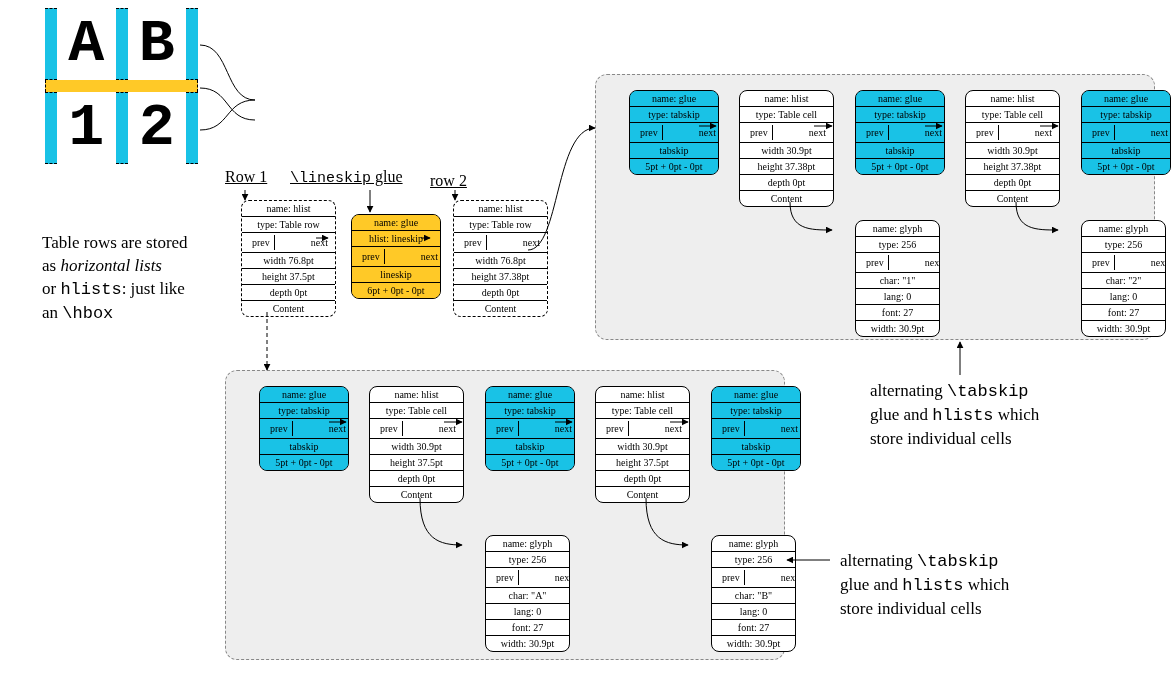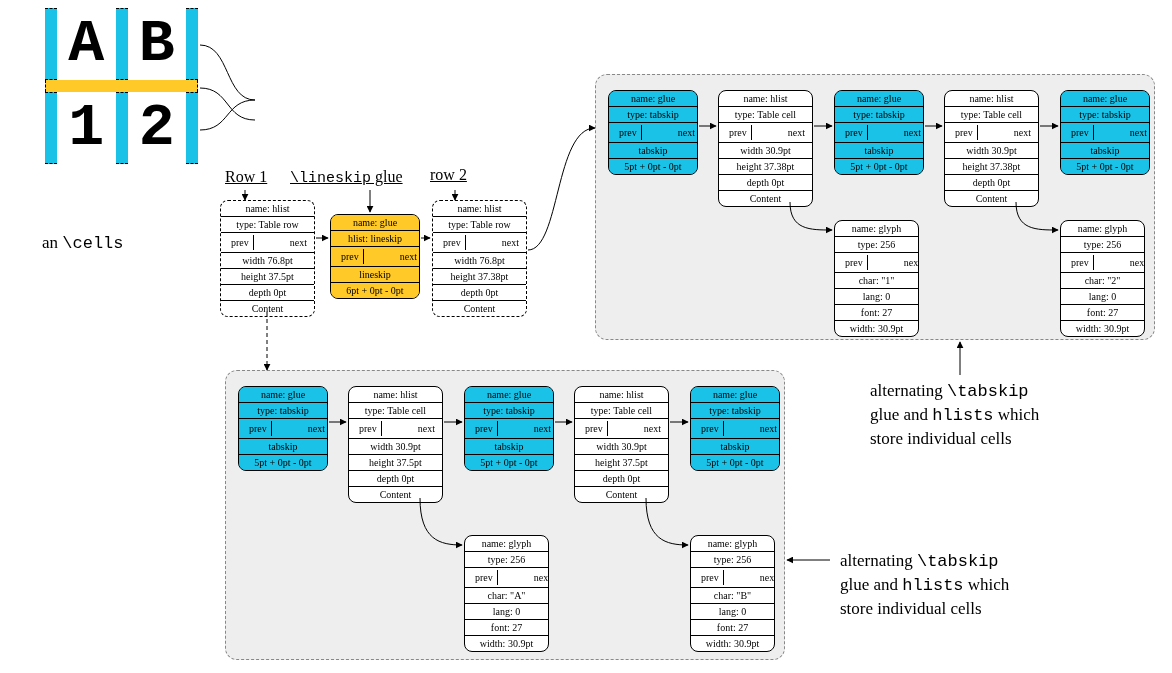--- a/index.html
+++ b/index.html
@@ -59,20 +59,21 @@
 
   
   .node {
     position: absolute;
     border: 1px solid #000;
     border-radius: 8px;
     overflow: hidden;
     font-size: 10px;
     background: #fff;
     text-align: center;
+    margin-left: 21px;
   }
   .node.dashed { border-style: dashed; }
   .node.bgcyan .cell { background: #19c2e6; }
   .node.bgcyan { background: #19c2e6; }
   .node.bggold .cell { background: #ffc927; }
   .node.bggold { background: #ffc927; }
   .node .cell {
     border-top: 1px solid #000;
     padding: 2px 6px;
     white-space: nowrap;
@@ -121,24 +122,27 @@
     <div class="vglue vgluecell"></div>
     <div class="thumb-cell">2</div>
     <div class="vglue vgluecell"></div>
   </div>
 </div>
 
 <div class="lbl" style="left:225px; top:168px;">Row 1</div>
 <div class="lbl" style="left:290px; top:168px;text-align:right;">
   <span class="mono">\lineskip</span><span> glue</span>
 </div>
-<div class="lbl" style="left:430px; top:166px;">row 2</div>
+<div class="lbl" style="left:430px; top:172px;">row 2</div>
 
 <div class="para" style="left:42px; top:232px; width:200px;">
-  <div><span>an </span><span class="mono">\cells</span></div>
+  <div>Table rows are stored</div>
+  <div><span>as </span><span class="italic">horizontal lists</span></div>
+  <div><span>or </span><span class="mono">hlists</span><span>: just like</span></div>
+  <div><span>an </span><span class="mono">\hbox</span></div>
 </div>
 
 <div class="node dashed" style="left:220px; top:200px; width:95px;">
   <div class="cell">name: hlist</div>
   <div class="cell">type: Table row</div>
   <div class="cell prevnext">
       <div>prev</div>
       <div>next</div>
     </div>
   <div class="cell">width 76.8pt</div>

